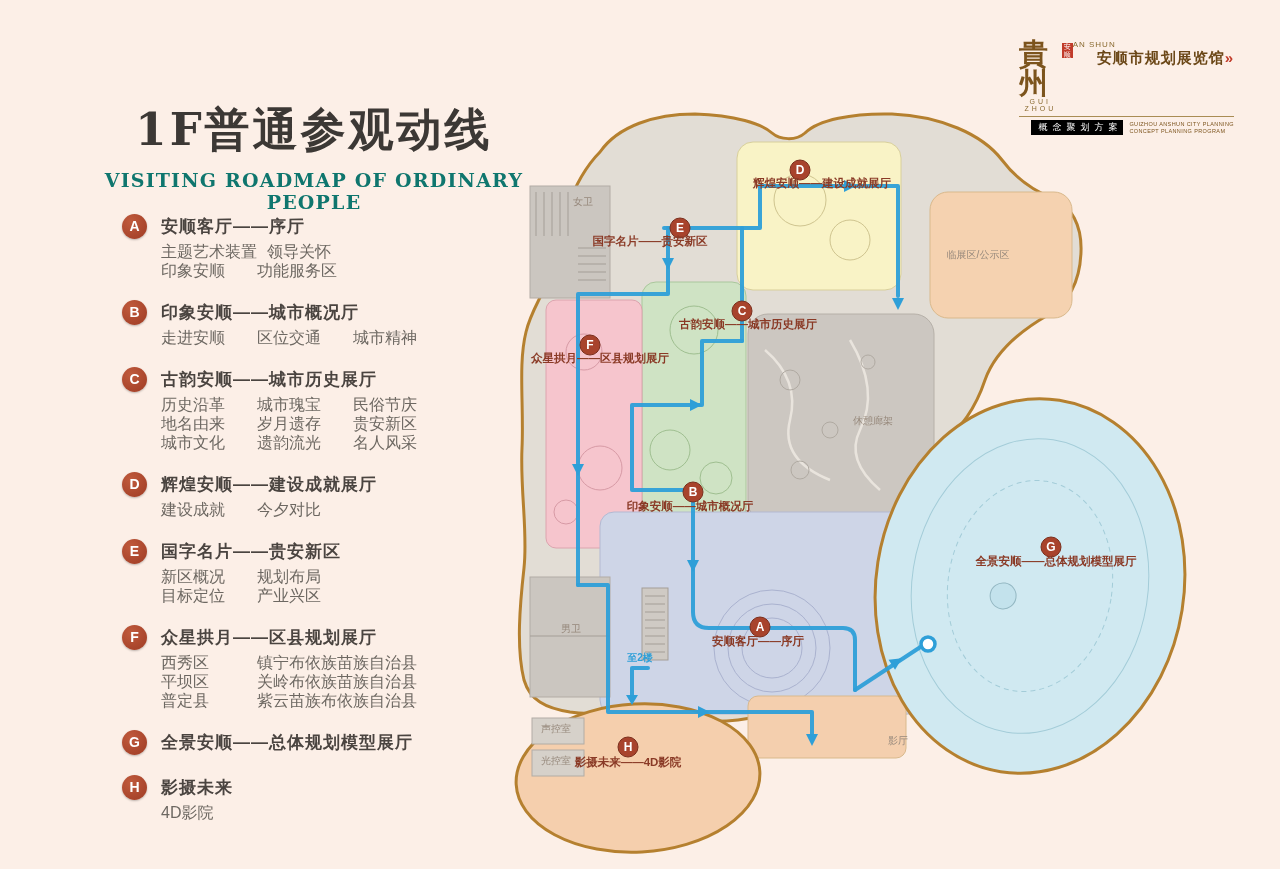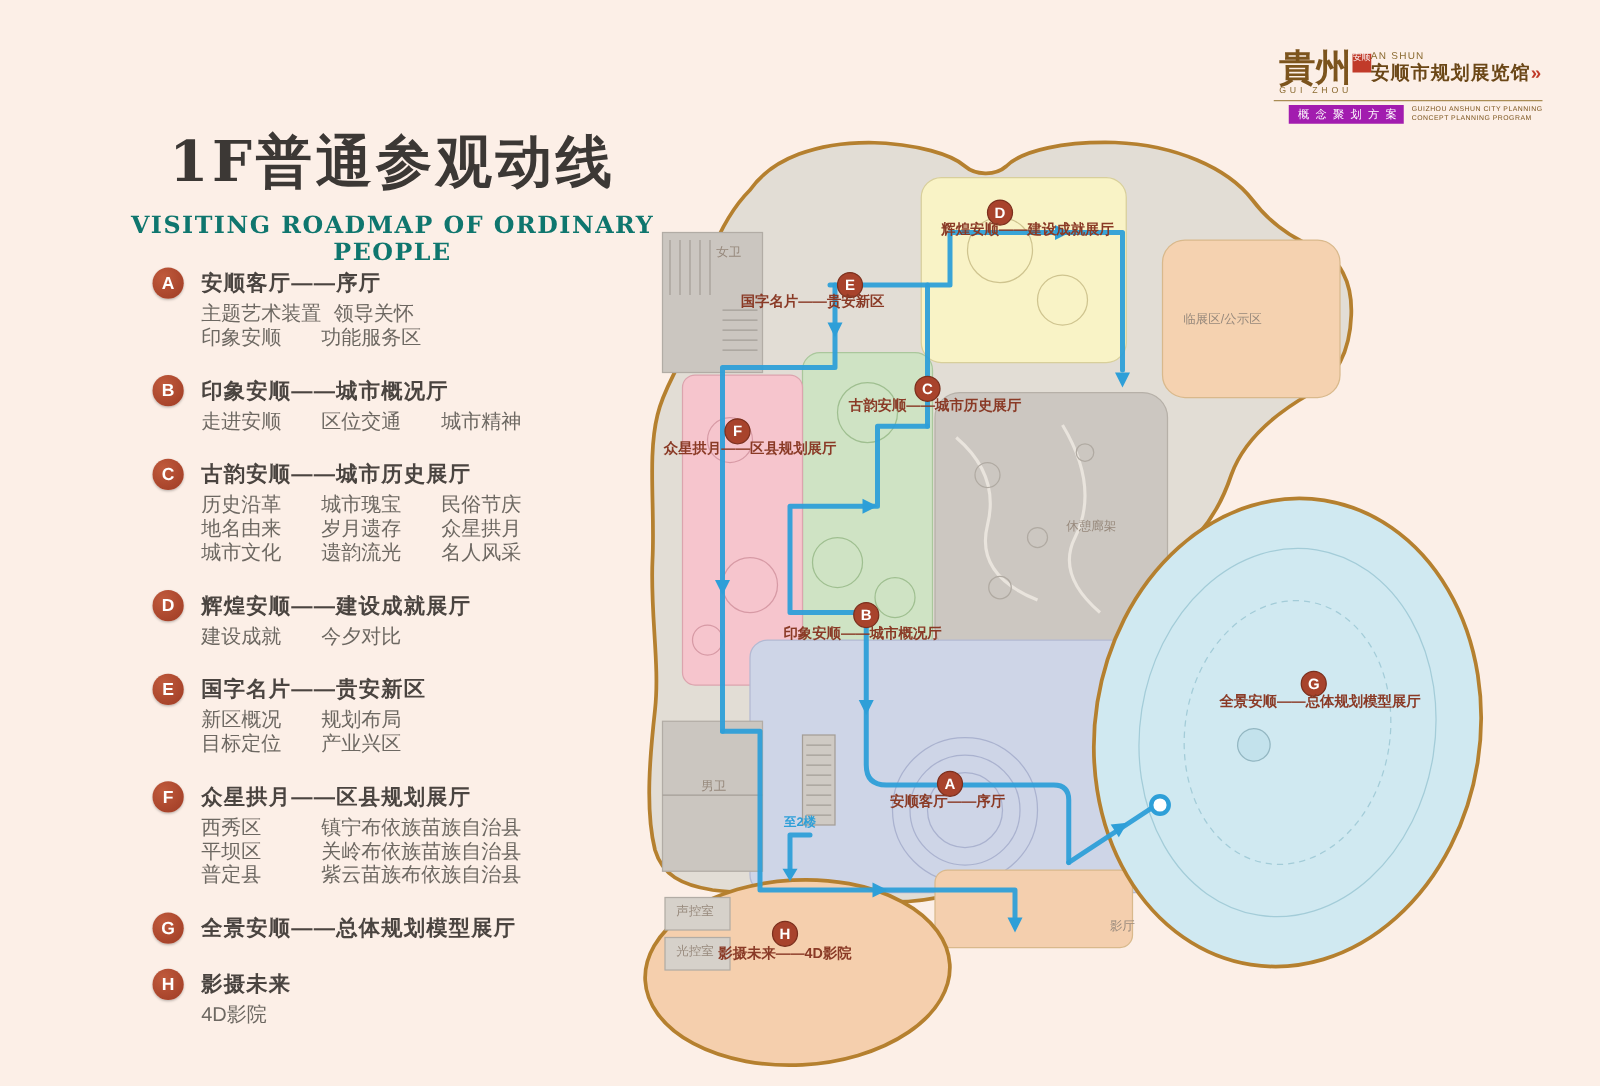--- a/index.html
+++ b/index.html
@@ -21,25 +21,25 @@
   .lg-row{display:flex;line-height:19px;}
   .lg-cell{font-size:16px;color:#6d6862;min-width:86px;padding-right:10px;white-space:nowrap;}
   
   .logo{position:absolute;right:46px;top:40px;width:215px;color:#7c541d;}
   .logo-top{display:flex;justify-content:flex-end;align-items:flex-start;gap:0;}
   .logo-brand{font-family:"DejaVu Serif",serif;font-size:29px;font-weight:bold;line-height:29px;}
   .logo-brand-sub{font-size:7px;letter-spacing:3px;text-align:center;color:#8a6a30;}
   .logo-seal{width:15px;height:15px;background:#c13b2a;color:#fff;font-size:7px;line-height:7.5px;
              text-align:center;word-break:break-all;margin-top:3px;}
   .logo-name-en{font-size:8px;letter-spacing:1px;color:#8a6a30;}
-  .logo-name-cn{font-size:15px;font-weight:bold;color:#6b4717;letter-spacing:1px;white-space:nowrap;}
+  .logo-name-cn{font-size:15px;font-weight:bold;color:#6b4717;letter-spacing:1px;white-space:nowrap;margin-left:24px;}
   .logo-arrow{color:#c13b2a;font-weight:bold;}
   .logo-bottom{display:flex;justify-content:flex-end;align-items:center;gap:6px;margin-top:4px;
                border-top:1px solid #a98c54;padding-top:3px;}
-  .logo-tagline{background:#a21caf;color:#fff;font-size:9px;letter-spacing:5px;padding:1px 1px 1px 7px;white-space:nowrap;}
+  .logo-tagline{background:#000000;color:#fff;font-size:9px;letter-spacing:5px;padding:1px 1px 1px 7px;white-space:nowrap;}
   .logo-caption{font-size:5.5px;line-height:7px;letter-spacing:.4px;color:#7c541d;text-align:left;}
   
   .map-svg{position:absolute;left:0;top:0;}
   .wall{fill:#e2ddd5;stroke:#b5802f;stroke-width:3;}
   .blob{stroke:#b5802f;stroke-width:3;}
   .route-line{fill:none;stroke:#2e9fd8;stroke-width:4;stroke-linecap:round;stroke-linejoin:round;opacity:.95;}
   .route-arrow{fill:#2e9fd8;}
   .station-dot{fill:#a8432c;stroke:#7b2f1d;stroke-width:1;}
   .station-letter{fill:#fff;font-weight:bold;font-size:12px;text-anchor:middle;font-family:"Liberation Sans",sans-serif;}
   .station-label{fill:#8a3a26;font-weight:bold;font-size:11.5px;text-anchor:middle;font-family:"Liberation Sans",sans-serif;}
@@ -215,21 +215,21 @@
         <div class="lg-title">古韵安顺——城市历史展厅</div>
         <div class="lg-rows">
               <div class="lg-row">
                 <span class="lg-cell">历史沿革</span>
                 <span class="lg-cell">城市瑰宝</span>
                 <span class="lg-cell">民俗节庆</span>
               </div>
               <div class="lg-row">
                 <span class="lg-cell">地名由来</span>
                 <span class="lg-cell">岁月遗存</span>
-                <span class="lg-cell">众星拱月</span>
+                <span class="lg-cell">贵安新区</span>
               </div>
               <div class="lg-row">
                 <span class="lg-cell">城市文化</span>
                 <span class="lg-cell">遗韵流光</span>
                 <span class="lg-cell">名人风采</span>
               </div>
             </div>
       </div>
     </div>
 

